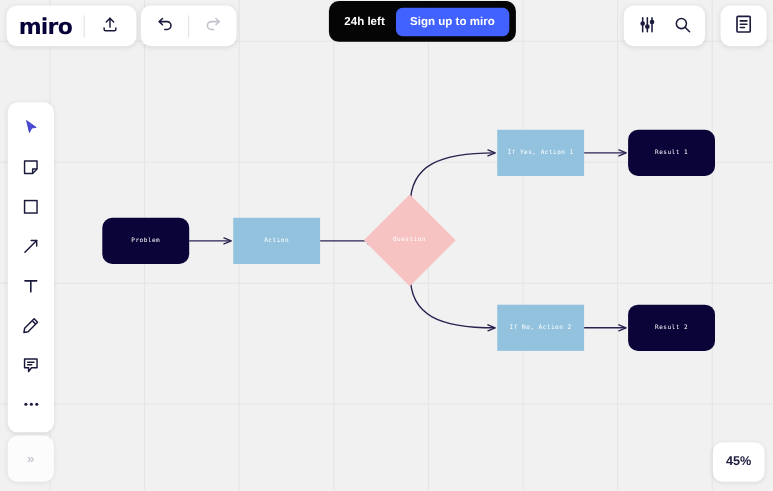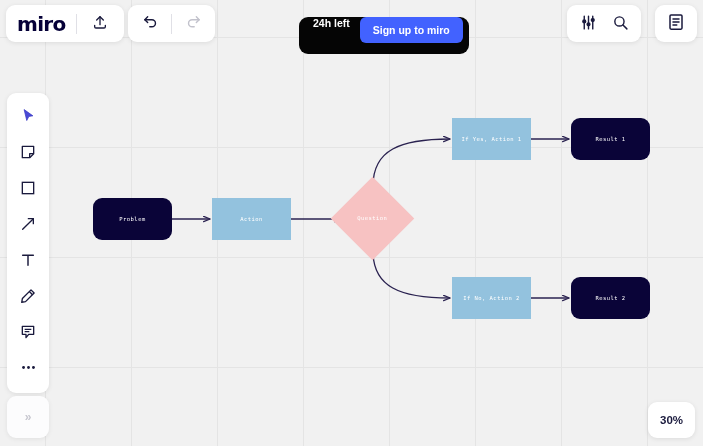--- a/index.html
+++ b/index.html
@@ -81,26 +81,26 @@
   .tbtn {
     width: 26px; height: 26px;
     display: flex; align-items: center; justify-content: center;
     border: none; background: transparent; cursor: pointer;
     border-radius: 5px;
   }
 
   
   #signup-pill {
     position: absolute;
-    left: 299px; top: 17px;
+    left: 299px; top: 1px;
     height: 37px;
     background: #050505;
     border-radius: 9px;
     display: flex;
-    align-items: flex-start;
+    align-items: center;
     padding: 0 6px 0 14px;
     gap: 10px;
   }
   #trial-text {
     color: #ffffff;
     font-size: 10.5px;
     font-weight: 700;
     white-space: nowrap;
   }
   #signup-btn {
@@ -370,16 +370,16 @@
         </svg>
       </span>
     </button>
   </div>
 
   <button id="collapse-btn">
     <span>»</span>
   </button>
 
   <button id="zoom-btn">
-    <span>30%</span>
+    <span>45%</span>
   </button>
 
 </div>
 
 </body></html>

